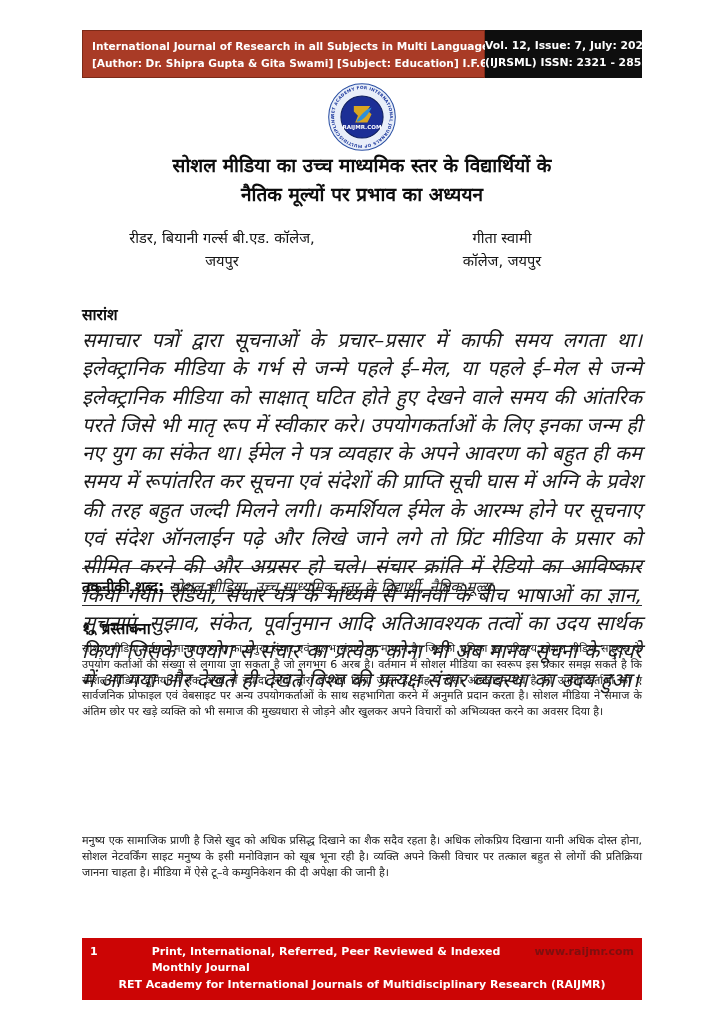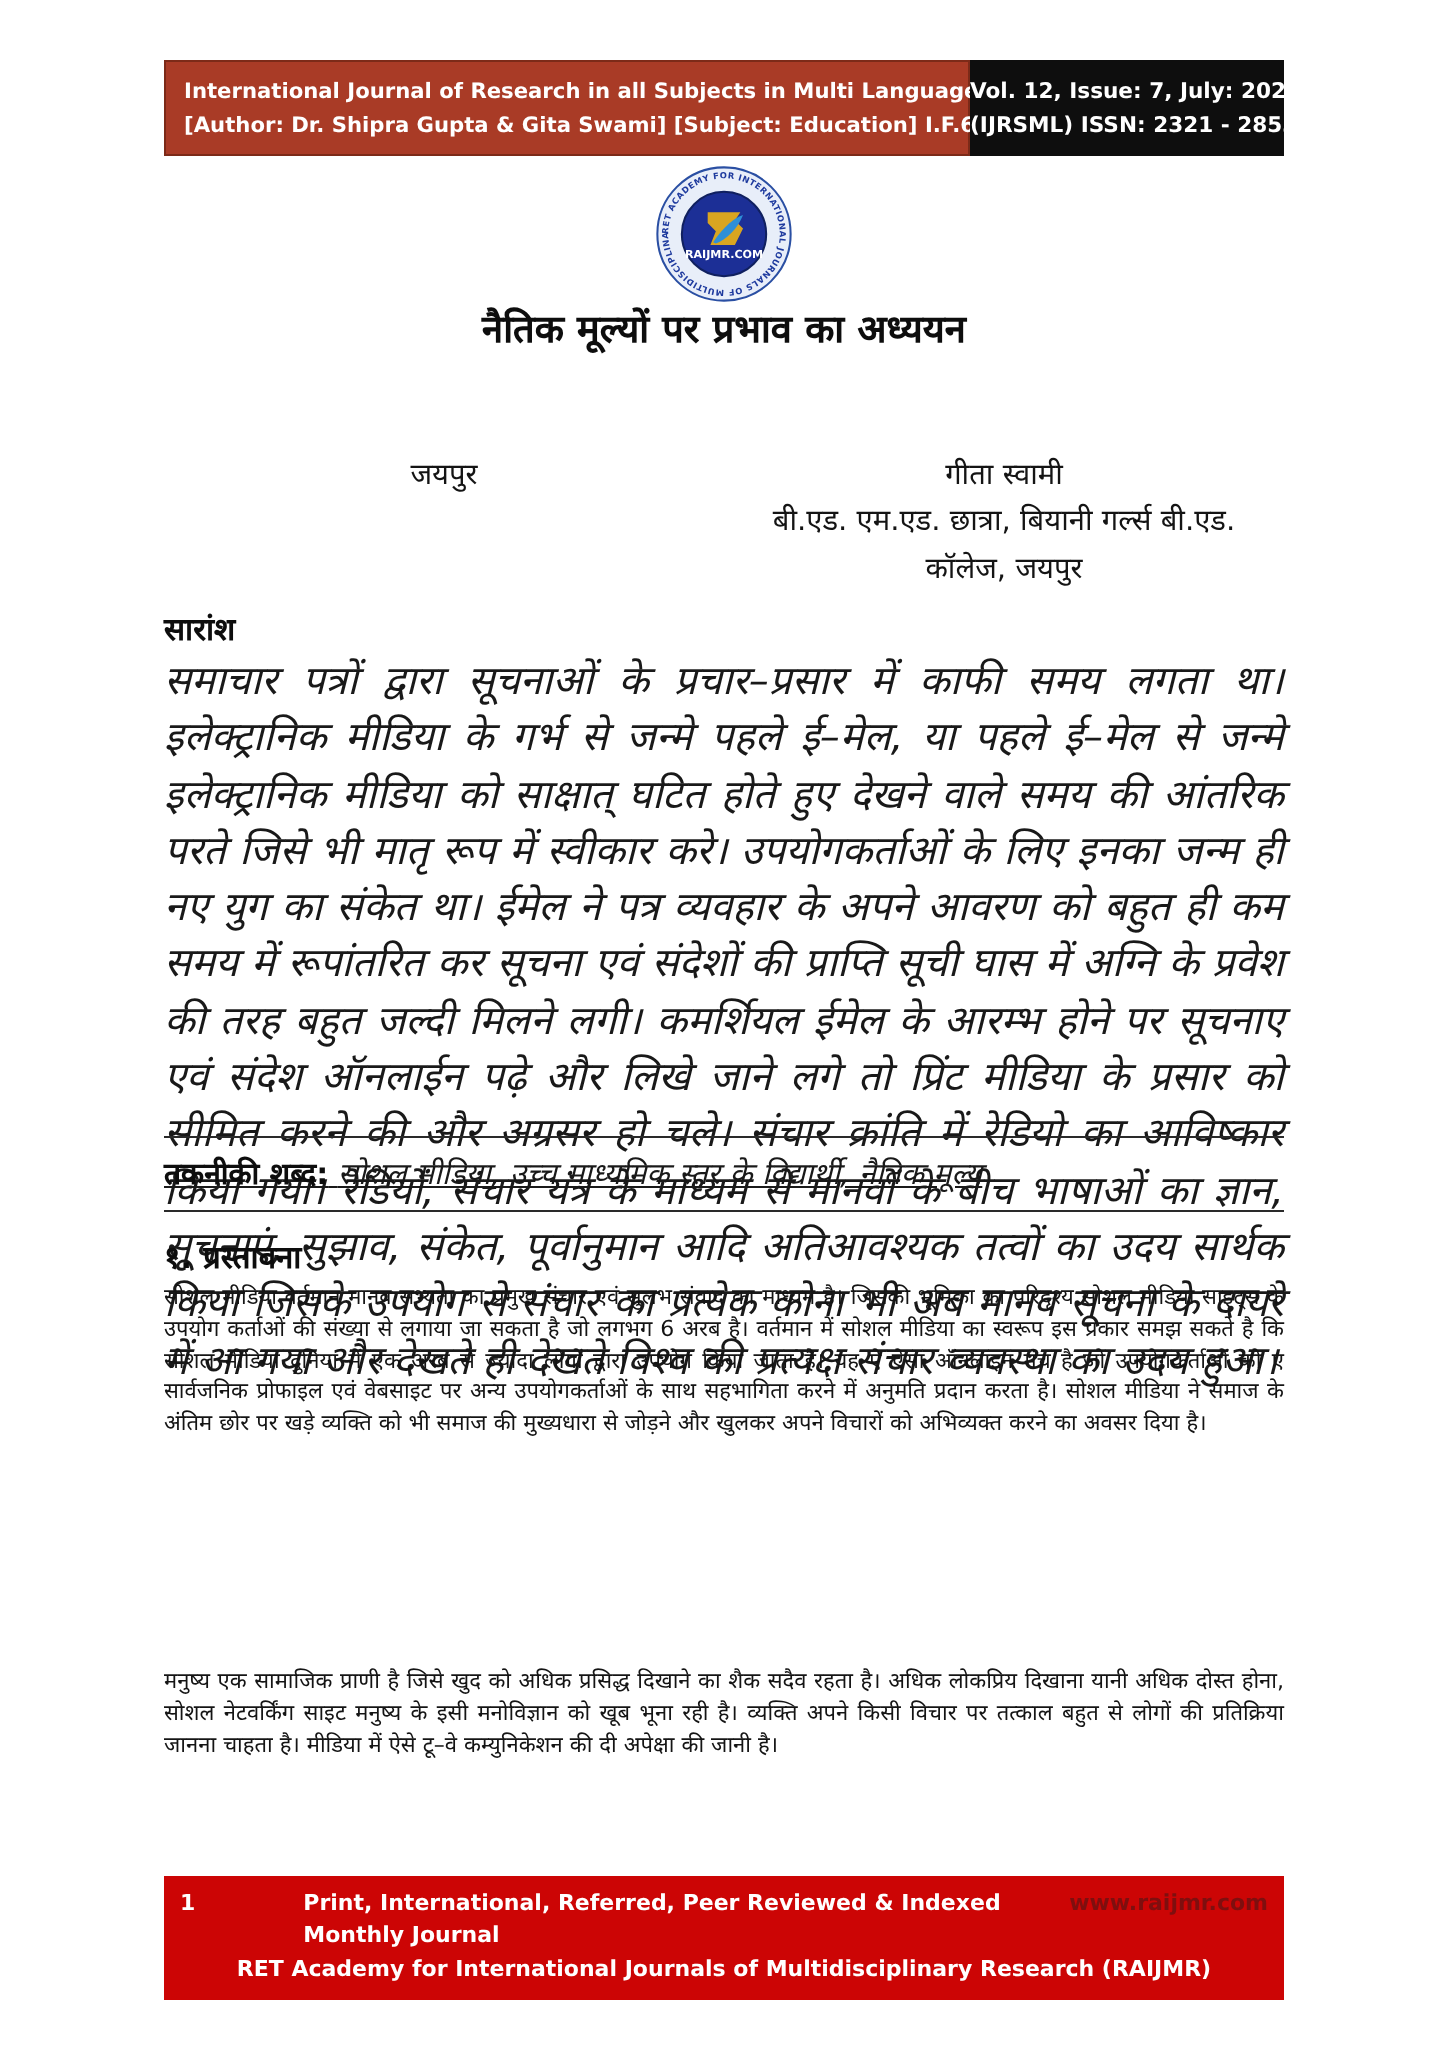--- a/index.html
+++ b/index.html
@@ -167,30 +167,31 @@
         <textPath href="#ringpath">RET ACADEMY FOR INTERNATIONAL JOURNALS OF MULTIDISCIPLINARY RESEARCH</textPath>
       </text>
       <circle cx="50" cy="50" r="31" fill="#1c2f96" stroke="#10205f" stroke-width="1.5"></circle>
       <path d="M38,34 L62,34 L58,40 L64,46 L58,58 L40,58 L44,48 L38,42 Z" fill="#d9a520"></path>
       <path d="M42,56 C50,44 58,38 64,36 C60,46 52,54 44,57 Z" fill="#2e8fd8"></path>
       <text x="50" y="68" text-anchor="middle" font-size="8.2" fill="#ffffff" font-weight="bold">RAIJMR.COM</text>
     </svg>
   </div>
 
   <h1 class="content paper-title" style="position:absolute;">
+    <div>सोशल मीडिया का उच्च माध्यमिक स्तर के विद्यार्थियों के</div>
     <div>नैतिक मूल्यों पर प्रभाव का अध्ययन</div>
   </h1>
 
   <div class="content authors-row" style="position:absolute;">
     <div class="author-col">
+      <div>रीडर, बियानी गर्ल्स बी.एड. कॉलेज,</div>
       <div>जयपुर</div>
     </div>
     <div class="author-col">
       <div>गीता स्वामी</div>
-      <div>बी.एड. एम.एड. छात्रा, बियानी गर्ल्स बी.एड.</div>
       <div>कॉलेज, जयपुर</div>
     </div>
   </div>
 
   <div class="content abstract-heading" style="position:absolute;">सारांश</div>
   <p class="content abstract-text" style="position:absolute;">समाचार पत्रों द्वारा सूचनाओं के प्रचार–प्रसार में काफी समय लगता था। इलेक्ट्रानिक मीडिया के गर्भ से जन्मे पहले ई–मेल, या पहले ई–मेल से जन्मे इलेक्ट्रानिक मीडिया को साक्षात् घटित होते हुए देखने वाले समय की आंतरिक परते जिसे भी मातृ रूप में स्वीकार करे। उपयोगकर्ताओं के लिए इनका जन्म ही नए युग का संकेत था। ईमेल ने पत्र व्यवहार के अपने आवरण को बहुत ही कम समय में रूपांतरित कर सूचना एवं संदेशों की प्राप्ति सूची घास में अग्नि के प्रवेश की तरह बहुत जल्दी मिलने लगी। कमर्शियल ईमेल के आरम्भ होने पर सूचनाए एवं संदेश ऑनलाईन पढ़े और लिखे जाने लगे तो प्रिंट मीडिया के प्रसार को सीमित करने की और अग्रसर हो चले। संचार क्रांति में रेडियो का आविष्कार किया गया। रेडियों, संचार यंत्र के माध्यम से मानवों के बीच भाषाओं का ज्ञान, सूचनाएं, सुझाव, संकेत, पूर्वानुमान आदि अतिआवश्यक तत्वों का उदय सार्थक किया जिसके उपयोग से संचार का प्रत्येक कोना भी अब मानव सूचना के दायरे में आ गया और देखते ही देखते विश्व की प्रत्यक्ष संचार व्यवस्था का उदय हुआ।</p>
 
   <div class="content rule rule-top" style="position:absolute;"></div>
   <div class="content keywords-row" style="position:absolute;">
     <span class="kw-label">तकनीकी शब्द:</span>

